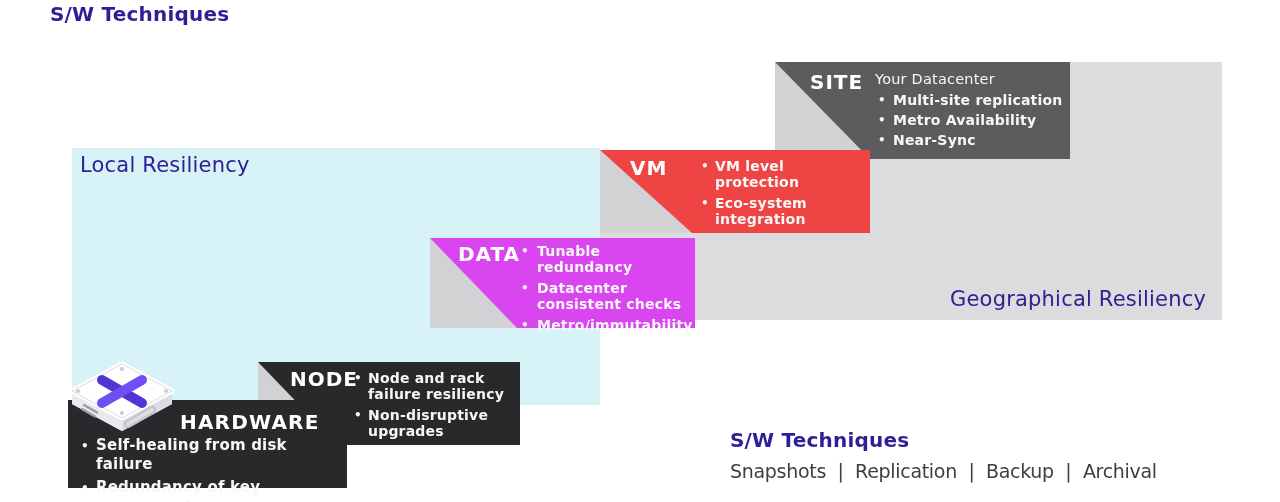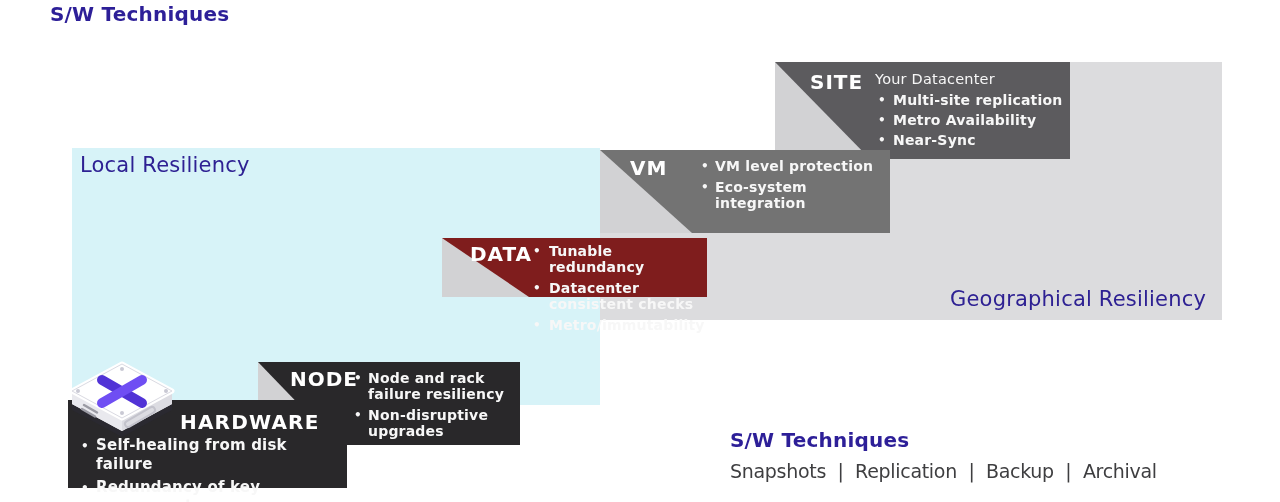--- a/index.html
+++ b/index.html
@@ -34,27 +34,27 @@
   .step li::before { content:"•"; position:absolute; left:1px; top:0; font-size:12px; }
 
   #box-site { left:775px; top:62px; width:295px; height:97px; background:#5c5b5e; }
   #box-site .notch { width:95px; }
   #box-site .step-title { left:35px; top:8px; }
   #site-intro { position:absolute; left:100px; top:9px; font-size:14.5px; font-weight:400;
                 color:#f7f7f7; letter-spacing:.2px; }
   #box-site ul { left:102px; top:30px; }
   #box-site li { padding-left:16px; margin-bottom:4px; }
 
-  #box-vm { left:600px; top:150px; width:270px; height:83px; background:#737373;padding-left:20px; }
+  #box-vm { left:600px; top:150px; width:270px; height:83px; background:#ef4444; }
   #box-vm .notch { width:92px; }
   #box-vm .step-title { left:30px; top:6px; }
   #box-vm ul { left:100px; top:8px; }
   #box-vm li { padding-left:15px; }
 
-  #box-data { left:442px; top:238px; width:265px; height:59px; background:#7f1d1d; }
+  #box-data { left:430px; top:238px; width:265px; height:90px; background:#d946ef; }
   #box-data .notch { width:87px; }
   #box-data .step-title { left:28px; top:4px; }
   #box-data ul { left:90px; top:5px; }
   #box-data li { padding-left:17px; }
 
   #box-node { left:258px; top:322px; width:262px; height:83px; background:#29282a;margin-top:40px; }
   #box-node .notch { width:80px; }
   #box-node .step-title { left:32px; top:5px; }
   #box-node ul { left:95px; top:8px; }
   #box-node li { padding-left:15px; }

